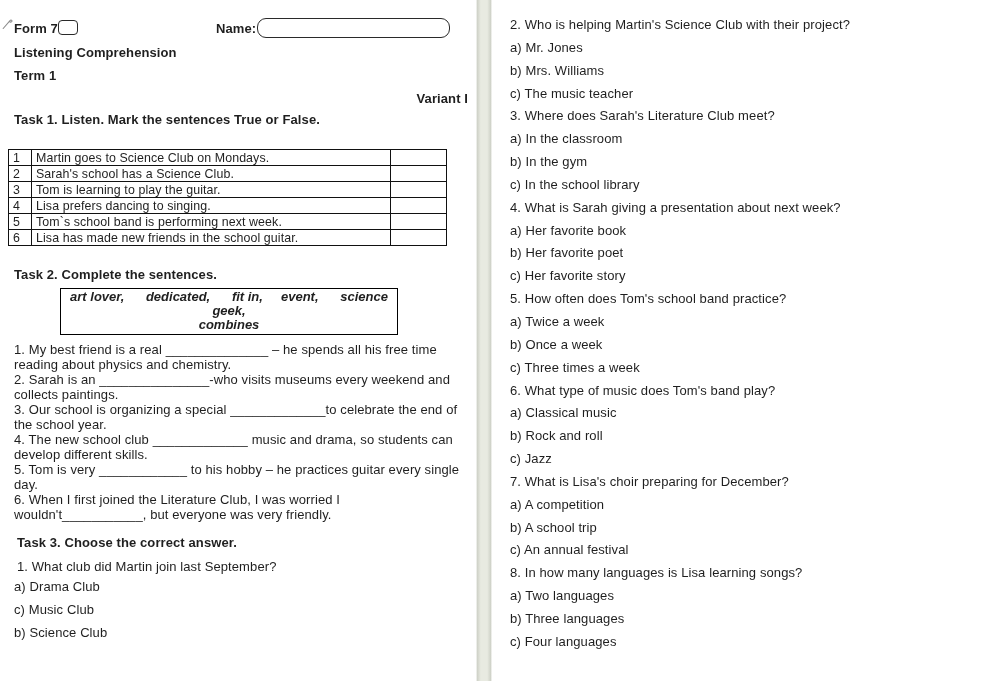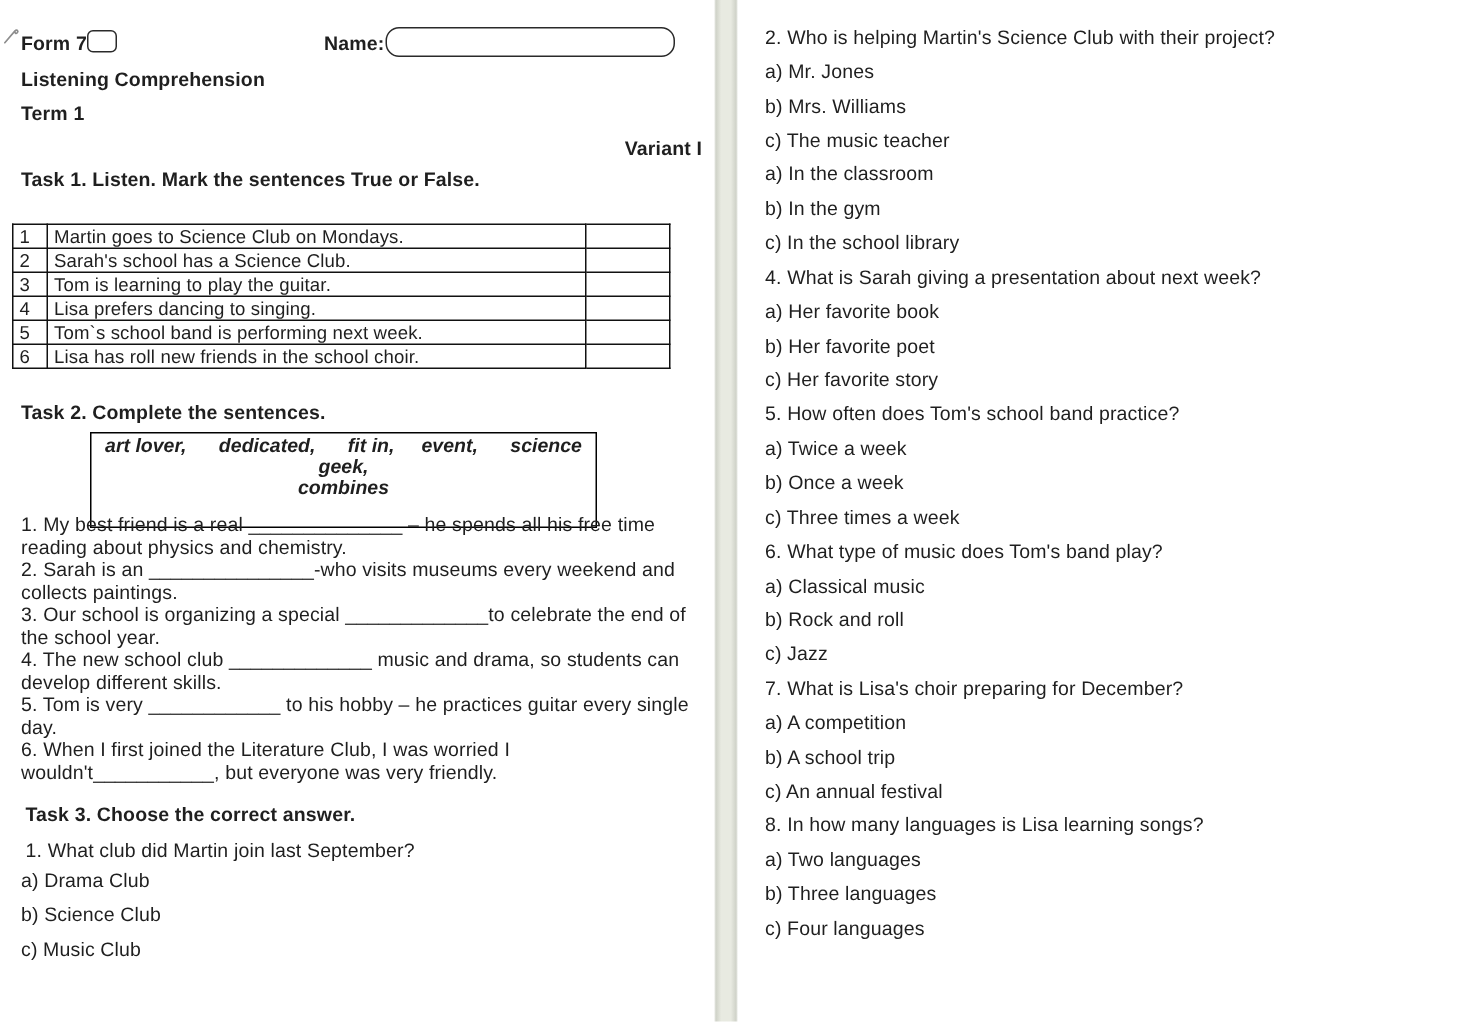--- a/index.html
+++ b/index.html
@@ -51,21 +51,21 @@
     height:16px; padding:0 4px; vertical-align:middle; white-space:nowrap; overflow:hidden;
   }
   td.c-num { width:23px; text-align:left; padding-left:6px; }
   td.c-ans { width:56px; }
 
   .task2-heading { left:14px; top:267px; }
   .word-bank {
     left:60px; top:288px; width:338px;
     border:1.6px solid #000; text-align:center;
     font-weight:bold; font-style:italic; font-size:13px;
-    padding:1px 0 19px 0; line-height:14px; background:#fff;
+    padding:1px 0 2px 0; line-height:14px; background:#fff;
   }
   .word-bank .wb1 { white-space:pre-wrap; }
   .task2-body { left:14px; top:342px; width:446px; line-height:15px; }
   .task2-body .sent { margin:0; }
 
   .task3-heading { left:17px; top:535px; }
   .task3-q { left:17px; top:559px; }
   .task3-options { left:14px; top:575px; width:300px; line-height:23px; }
 
   
@@ -114,21 +114,21 @@
       <td class="c-text">Lisa prefers dancing to singing.</td>
       <td class="c-ans"></td>
     </tr>
     <tr>
       <td class="c-num">5</td>
       <td class="c-text">Tom`s school band is performing next week.</td>
       <td class="c-ans"></td>
     </tr>
     <tr>
       <td class="c-num">6</td>
-      <td class="c-text">Lisa has roll new friends in the school choir.</td>
+      <td class="c-text">Lisa has made new friends in the school guitar.</td>
       <td class="c-ans"></td>
     </tr>
   </tbody>
     </table>
 
   <div class="abs b fs13 task2-heading">Task 2. Complete the sentences.</div>
 
   <div class="abs word-bank">
     <div class="wb1">art lover,      dedicated,      fit in,     event,      science geek,</div>
     <div class="wb2">combines</div>
@@ -140,34 +140,35 @@
     <p class="sent">3. Our school is organizing a special _____________to celebrate the end of the school year.</p>
     <p class="sent">4. The new school club _____________ music and drama, so students can develop different skills.</p>
     <p class="sent">5. Tom is very ____________ to his hobby – he practices guitar every single day.</p>
     <p class="sent">6. When I first joined the Literature Club, I was worried I wouldn't___________, but everyone was very friendly.</p>
   </div>
 
   <div class="abs b fs13 task3-heading">Task 3. Choose the correct answer.</div>
   <div class="abs fs13 task3-q">1. What club did Martin join last September?</div>
   <div class="abs fs13 task3-options">
     <div>a) Drama Club</div>
+    <div>c) Music Club</div>
     <div>b) Science Club</div>
-    <div>c) Music Club</div>
   </div>
 </div>
 
 <div class="divider"></div>
 
 <div class="page page-right">
 
   <div class="rline b-none">2. Who is helping Martin's Science Club with their project?</div>
   <div class="rline">a) Mr. Jones</div>
   <div class="rline">b) Mrs. Williams</div>
   <div class="rline">c) The music teacher</div>
 
+  <div class="rline">3. Where does Sarah's Literature Club meet?</div>
   <div class="rline">a) In the classroom</div>
   <div class="rline">b) In the gym</div>
   <div class="rline">c) In the school library</div>
 
   <div class="rline">4. What is Sarah giving a presentation about next week?</div>
   <div class="rline">a) Her favorite book</div>
   <div class="rline">b) Her favorite poet</div>
   <div class="rline">c) Her favorite story</div>
 
   <div class="rline">5. How often does Tom's school band practice?</div>

